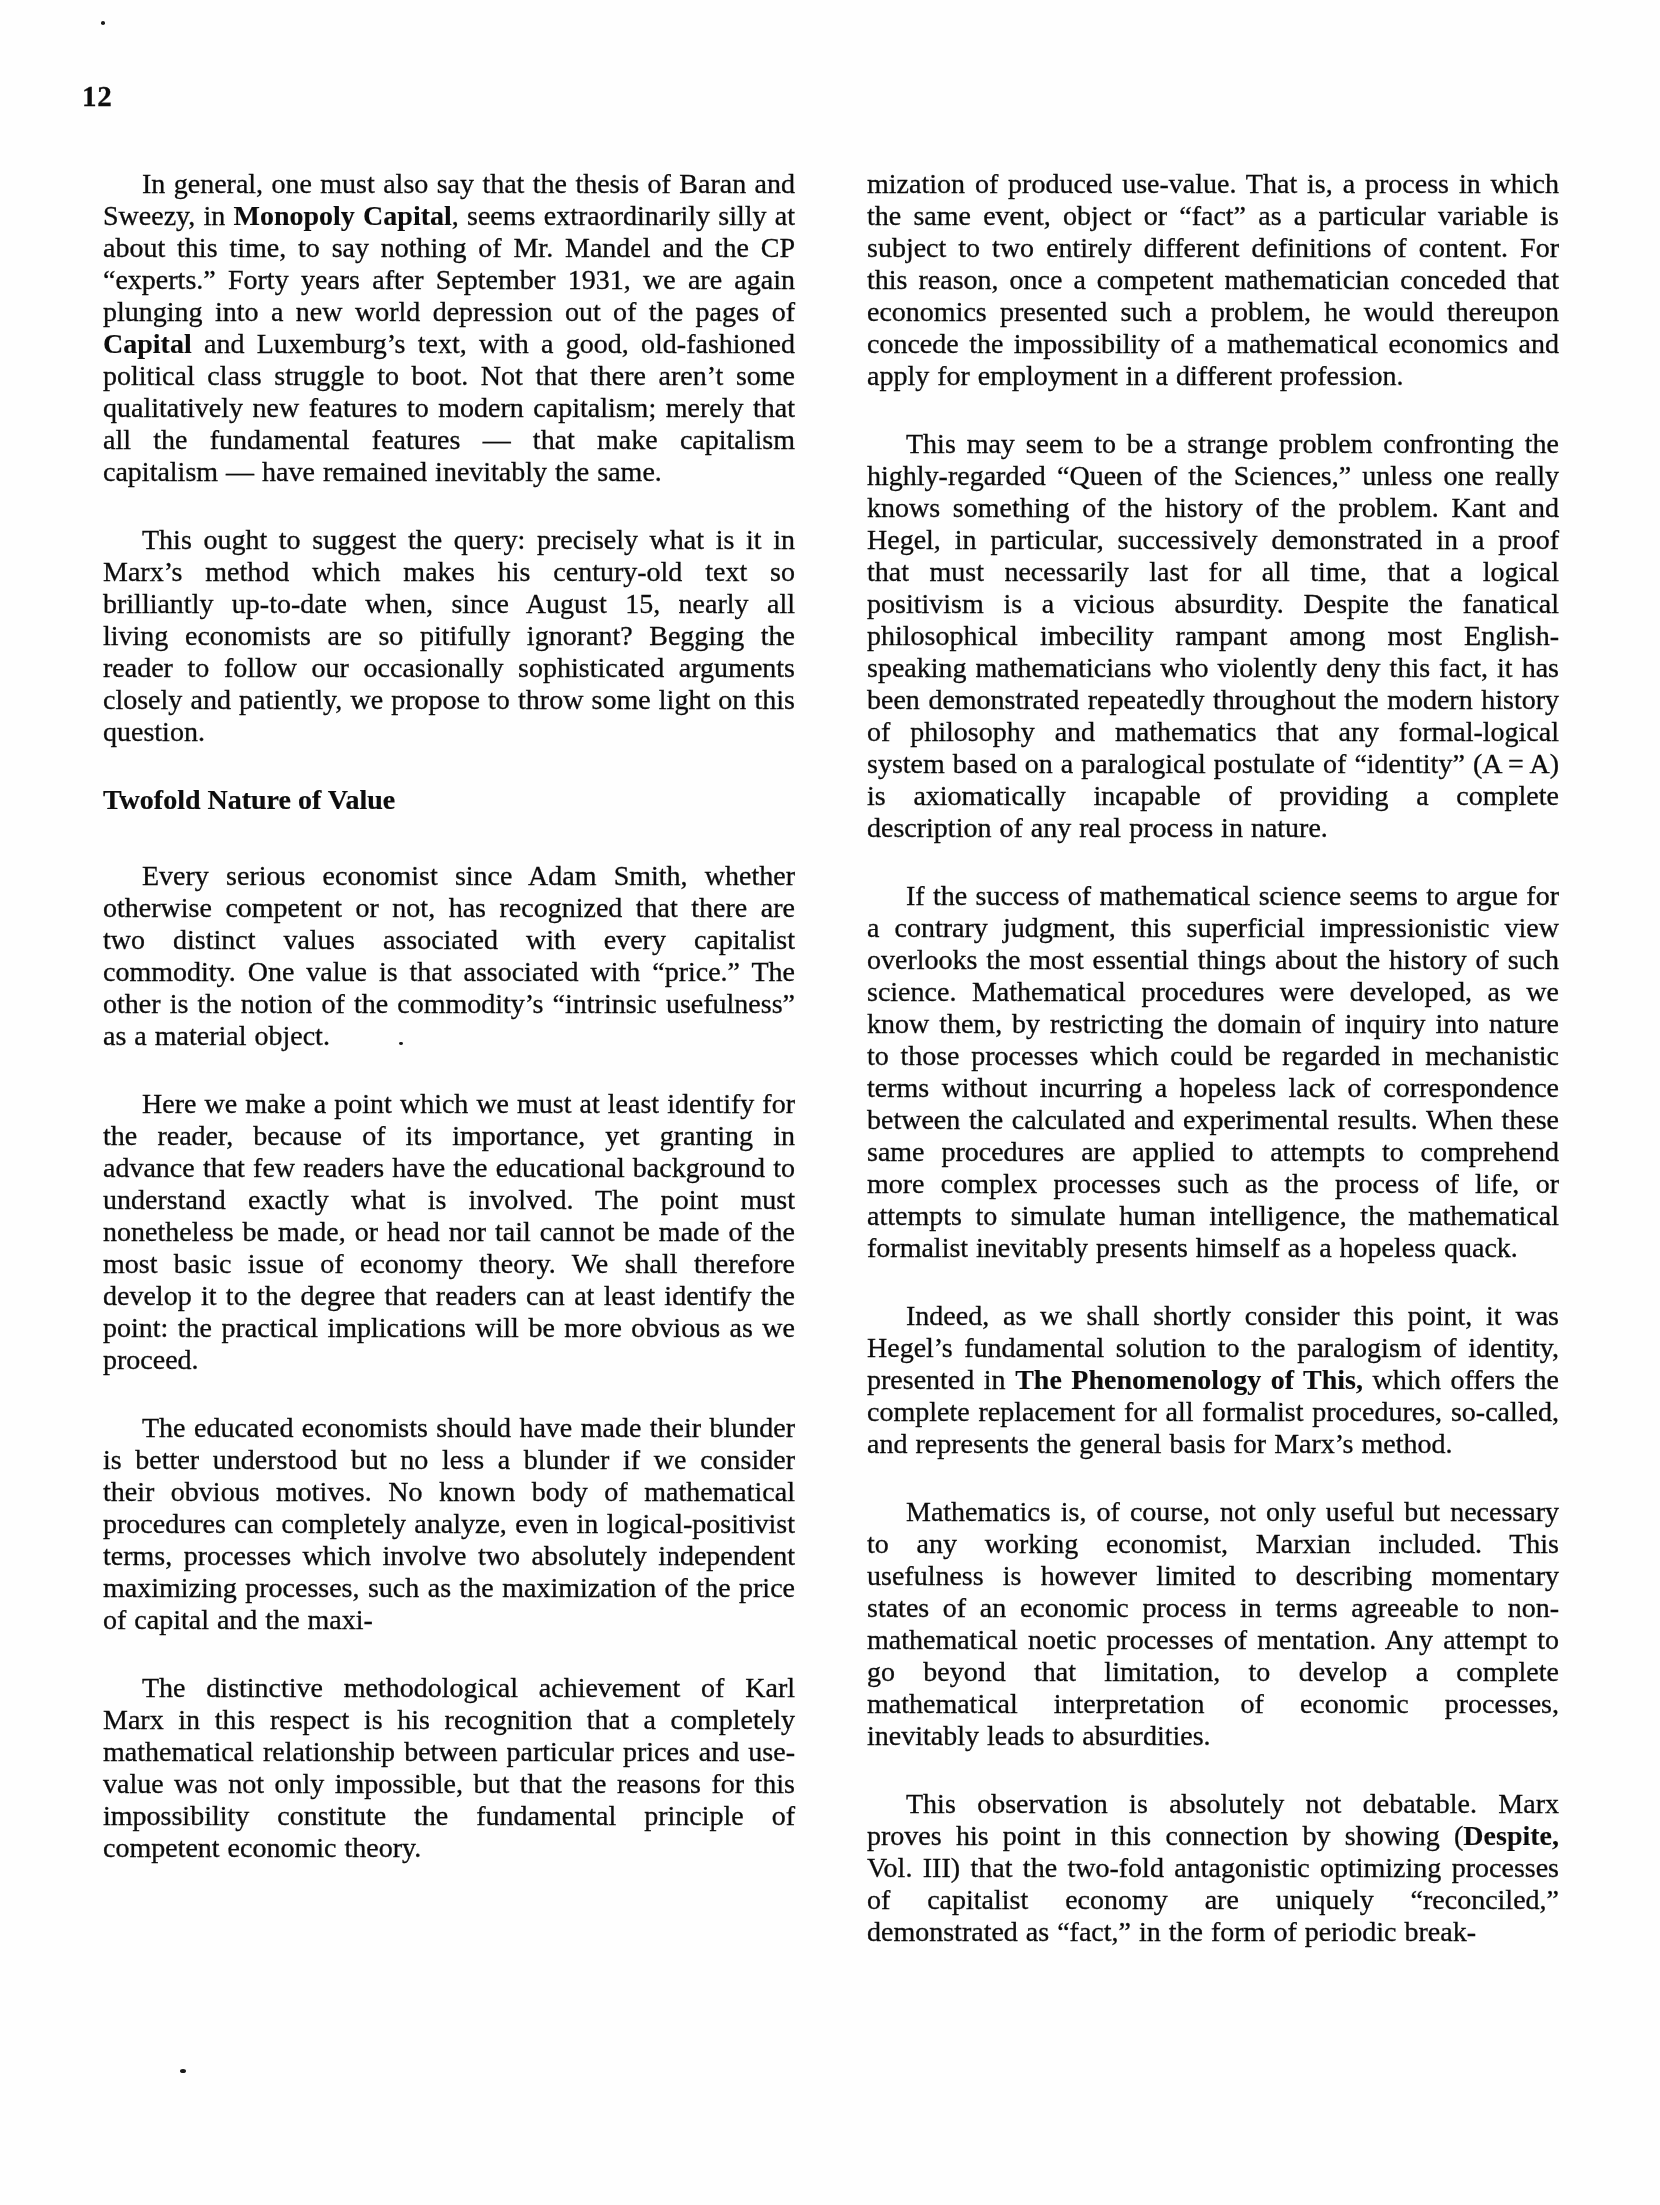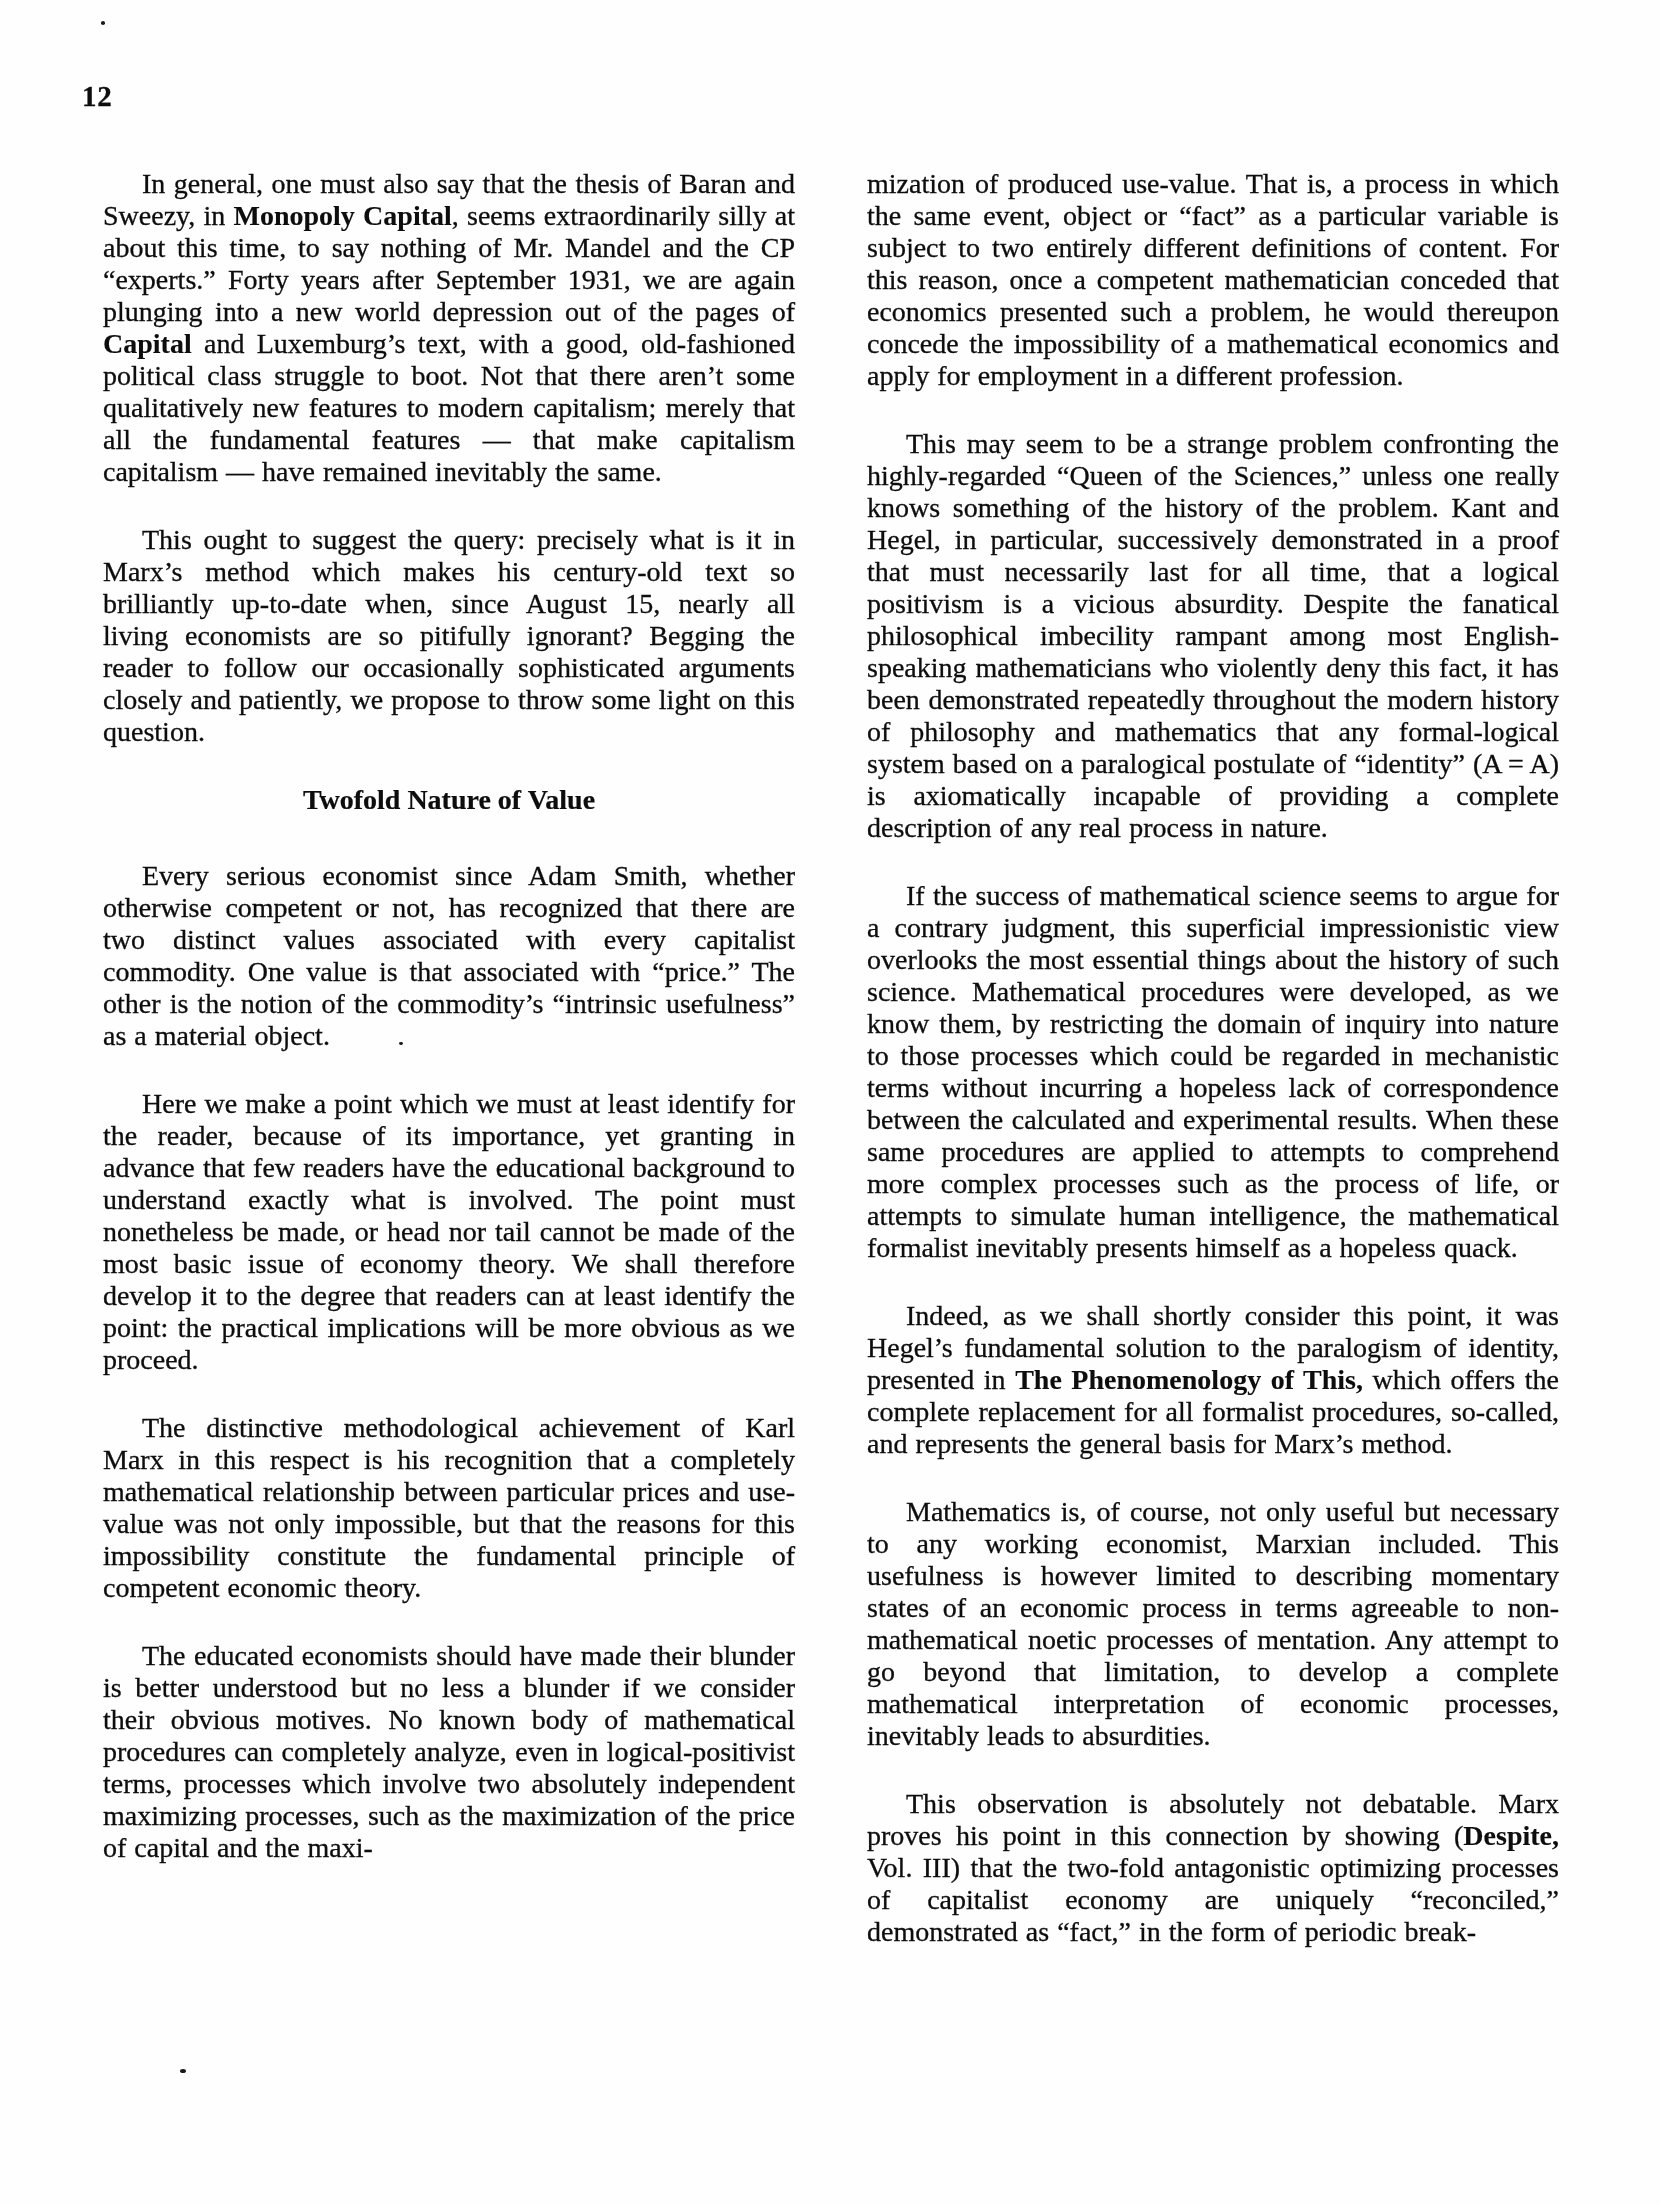--- a/index.html
+++ b/index.html
@@ -46,21 +46,20 @@
     -webkit-text-stroke: 0.3px currentColor;
   }
   .para b {
     font-weight: bold;
     -webkit-text-stroke: 0.1px currentColor;
   }
   .heading {
     font-size: 28px;
     line-height: 32px;
     font-weight: bold;
-    text-align: center;
     margin: 22px 0 44px 0;
     -webkit-text-stroke: 0.2px currentColor;
   }
   .speck {
     position: absolute;
     background: #1a1a1a;
     border-radius: 50%;
   }
   .speck.s1 { left: 101px; top: 21px;   width: 4.2px; height: 3.5px; }
   .speck.s2 { left: 180px; top: 2069px; width: 6.2px; height: 4.2px; }
@@ -76,22 +75,22 @@
 
   <div class="page-number">12</div>
 
   <div class="columns">
     <div class="column">
         <p class="para">In general, one must also say that the thesis of Baran and Sweezy, in <b>Monopoly Capital</b>, seems extraordinarily silly at about this time, to say nothing of Mr. Mandel and the CP “experts.” Forty years after September 1931, we are again plunging into a new world depression out of the pages of <b>Capital</b> and Luxemburg’s text, with a good, old-fashioned political class struggle to boot. Not that there aren’t some qualitatively new features to modern capitalism; merely that all the fundamental features — that make capitalism capitalism — have remained inevitably the same.</p>
         <p class="para">This ought to suggest the query: precisely what is it in Marx’s method which makes his century-old text so brilliantly up-to-date when, since August 15, nearly all living economists are so pitifully ignorant? Begging the reader to follow our occasionally sophisticated arguments closely and patiently, we propose to throw some light on this question.</p>
         <h2 class="heading">Twofold Nature of Value</h2>
         <p class="para">Every serious economist since Adam Smith, whether otherwise competent or not, has recognized that there are two distinct values associated with every capitalist commodity. One value is that associated with “price.” The other is the notion of the commodity’s “intrinsic usefulness” as a material object.</p>
         <p class="para">Here we make a point which we must at least identify for the reader, because of its importance, yet granting in advance that few readers have the educational background to understand exactly what is involved. The point must nonetheless be made, or head nor tail cannot be made of the most basic issue of economy theory. We shall therefore develop it to the degree that readers can at least identify the point: the practical implications will be more obvious as we proceed.</p>
+        <p class="para">The educated economists should have made their blunder is better understood but no less a blunder if we consider their obvious motives. No known body of mathematical procedures can completely analyze, even in logical-positivist terms, processes which involve two absolutely independent maximizing processes, such as the maximization of the price of capital and the maxi-</p>
         <p class="para">The distinctive methodological achievement of Karl Marx in this respect is his recognition that a completely mathematical relationship between particular prices and use-value was not only impossible, but that the reasons for this impossibility constitute the fundamental principle of competent economic theory.</p>
-        <p class="para">The educated economists should have made their blunder is better understood but no less a blunder if we consider their obvious motives. No known body of mathematical procedures can completely analyze, even in logical-positivist terms, processes which involve two absolutely independent maximizing processes, such as the maximization of the price of capital and the maxi-</p>
       </div>
     <div class="column">
         <p class="para" style="text-indent: 0px;">mization of produced use-value. That is, a process in which the same event, object or “fact” as a particular variable is subject to two entirely different definitions of content. For this reason, once a competent mathematician conceded that economics presented such a problem, he would thereupon concede the impossibility of a mathematical economics and apply for employment in a different profession.</p>
         <p class="para">This may seem to be a strange problem confronting the highly-regarded “Queen of the Sciences,” unless one really knows something of the history of the problem. Kant and Hegel, in particular, successively demonstrated in a proof that must necessarily last for all time, that a logical positivism is a vicious absurdity. Despite the fanatical philosophical imbecility rampant among most English-speaking mathematicians who violently deny this fact, it has been demonstrated repeatedly throughout the modern history of philosophy and mathematics that any formal-logical system based on a paralogical postulate of “identity” (A = A) is axiomatically incapable of providing a complete description of any real process in nature.</p>
         <p class="para">If the success of mathematical science seems to argue for a contrary judgment, this superficial impressionistic view overlooks the most essential things about the history of such science. Mathematical procedures were developed, as we know them, by restricting the domain of inquiry into nature to those processes which could be regarded in mechanistic terms without incurring a hopeless lack of correspondence between the calculated and experimental results. When these same procedures are applied to attempts to comprehend more complex processes such as the process of life, or attempts to simulate human intelligence, the mathematical formalist inevitably presents himself as a hopeless quack.</p>
         <p class="para">Indeed, as we shall shortly consider this point, it was Hegel’s fundamental solution to the paralogism of identity, presented in <b>The Phenomenology of This,</b> which offers the complete replacement for all formalist procedures, so-called, and represents the general basis for Marx’s method.</p>
         <p class="para">Mathematics is, of course, not only useful but necessary to any working economist, Marxian included. This usefulness is however limited to describing momentary states of an economic process in terms agreeable to non-mathematical noetic processes of mentation. Any attempt to go beyond that limitation, to develop a complete mathematical interpretation of economic processes, inevitably leads to absurdities.</p>
         <p class="para">This observation is absolutely not debatable. Marx proves his point in this connection by showing (<b>Despite,</b> Vol. III) that the two-fold antagonistic optimizing processes of capitalist economy are uniquely “reconciled,” demonstrated as “fact,” in the form of periodic break-</p>
       </div>
   </div>

